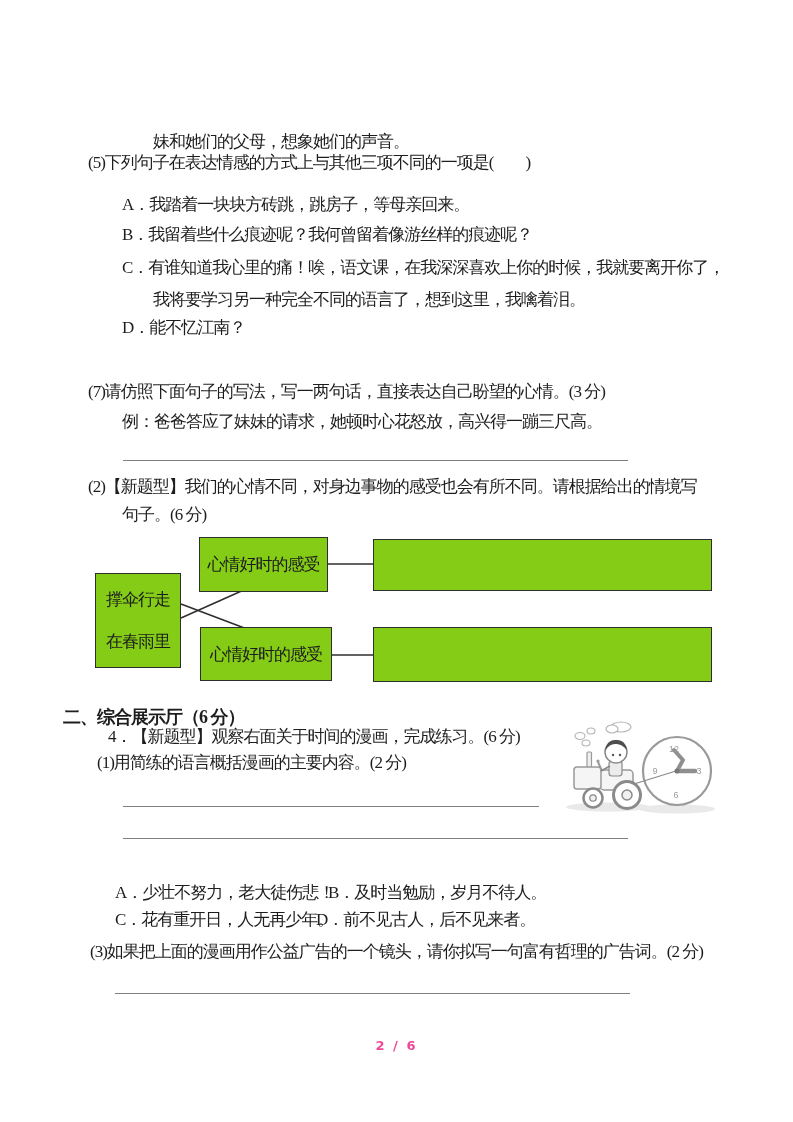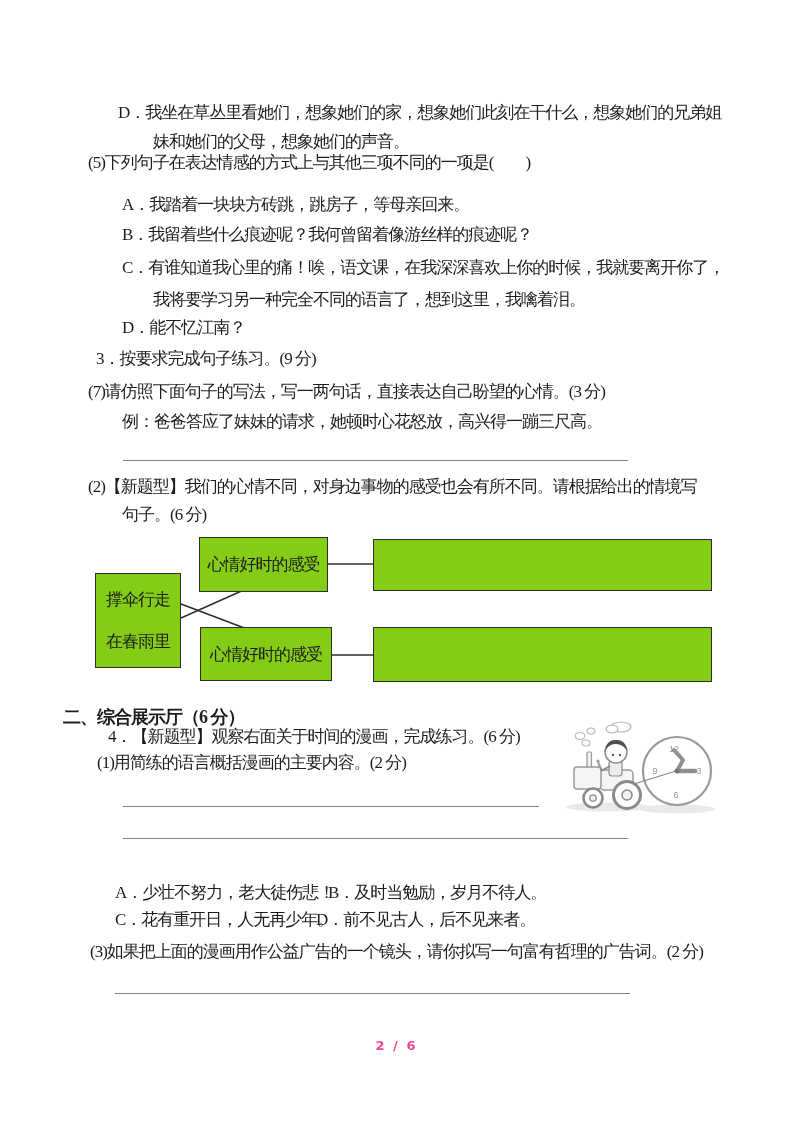--- a/index.html
+++ b/index.html
@@ -44,31 +44,29 @@
     font-family:"DejaVu Sans", sans-serif;
     font-size:13px;font-weight:bold;color:#ec4899;
     letter-spacing:2px;
   }
 </style>
 </head>
 <body>
 
 <div id="page">
 
-  <div class="line" style="left:118px;top:102px">D．我坐在草丛里看她们，想象她们的家，想象她们此刻在干什么，想象她们的兄弟姐</div>
   <div class="line" style="left:153px;top:131px">妹和她们的父母，想象她们的声音。</div>
 
   <div class="line" style="left:88px;top:152px">(5)下列句子在表达情感的方式上与其他三项不同的一项是(　　)</div>
   <div class="line" style="left:122px;top:194px">A．我踏着一块块方砖跳，跳房子，等母亲回来。</div>
   <div class="line" style="left:122px;top:224px">B．我留着些什么痕迹呢？我何曾留着像游丝样的痕迹呢？</div>
   <div class="line" style="left:153px;top:289px">我将要学习另一种完全不同的语言了，想到这里，我噙着泪。</div>
   <div class="line" style="left:122px;top:257px">C．有谁知道我心里的痛！唉，语文课，在我深深喜欢上你的时候，我就要离开你了，</div>
   <div class="line" style="left:122px;top:317px">D．能不忆江南？</div>
 
-  <div class="line" style="left:96px;top:348px">3．按要求完成句子练习。(9 分)</div>
   <div class="line" style="left:88px;top:381px">(7)请仿照下面句子的写法，写一两句话，直接表达自己盼望的心情。(3 分)</div>
   <div class="line" style="left:122px;top:411px">例：爸爸答应了妹妹的请求，她顿时心花怒放，高兴得一蹦三尺高。</div>
   <div class="blank" style="left:123px;top:460px;width:505px"></div>
 
   <div class="line" style="left:88px;top:476px">(2)【新题型】我们的心情不同，对身边事物的感受也会有所不同。请根据给出的情境写</div>
   <div class="line" style="left:122px;top:504px">句子。(6 分)</div>
 
   <svg class="overlay" style="left:0;top:530px" width="793" height="165" viewBox="0 0 793 165">
     <line x1="328" y1="34" x2="373" y2="34" stroke="#2e2e2e" stroke-width="1.5"></line>
     <line x1="332" y1="125" x2="373" y2="125" stroke="#2e2e2e" stroke-width="1.5"></line>

